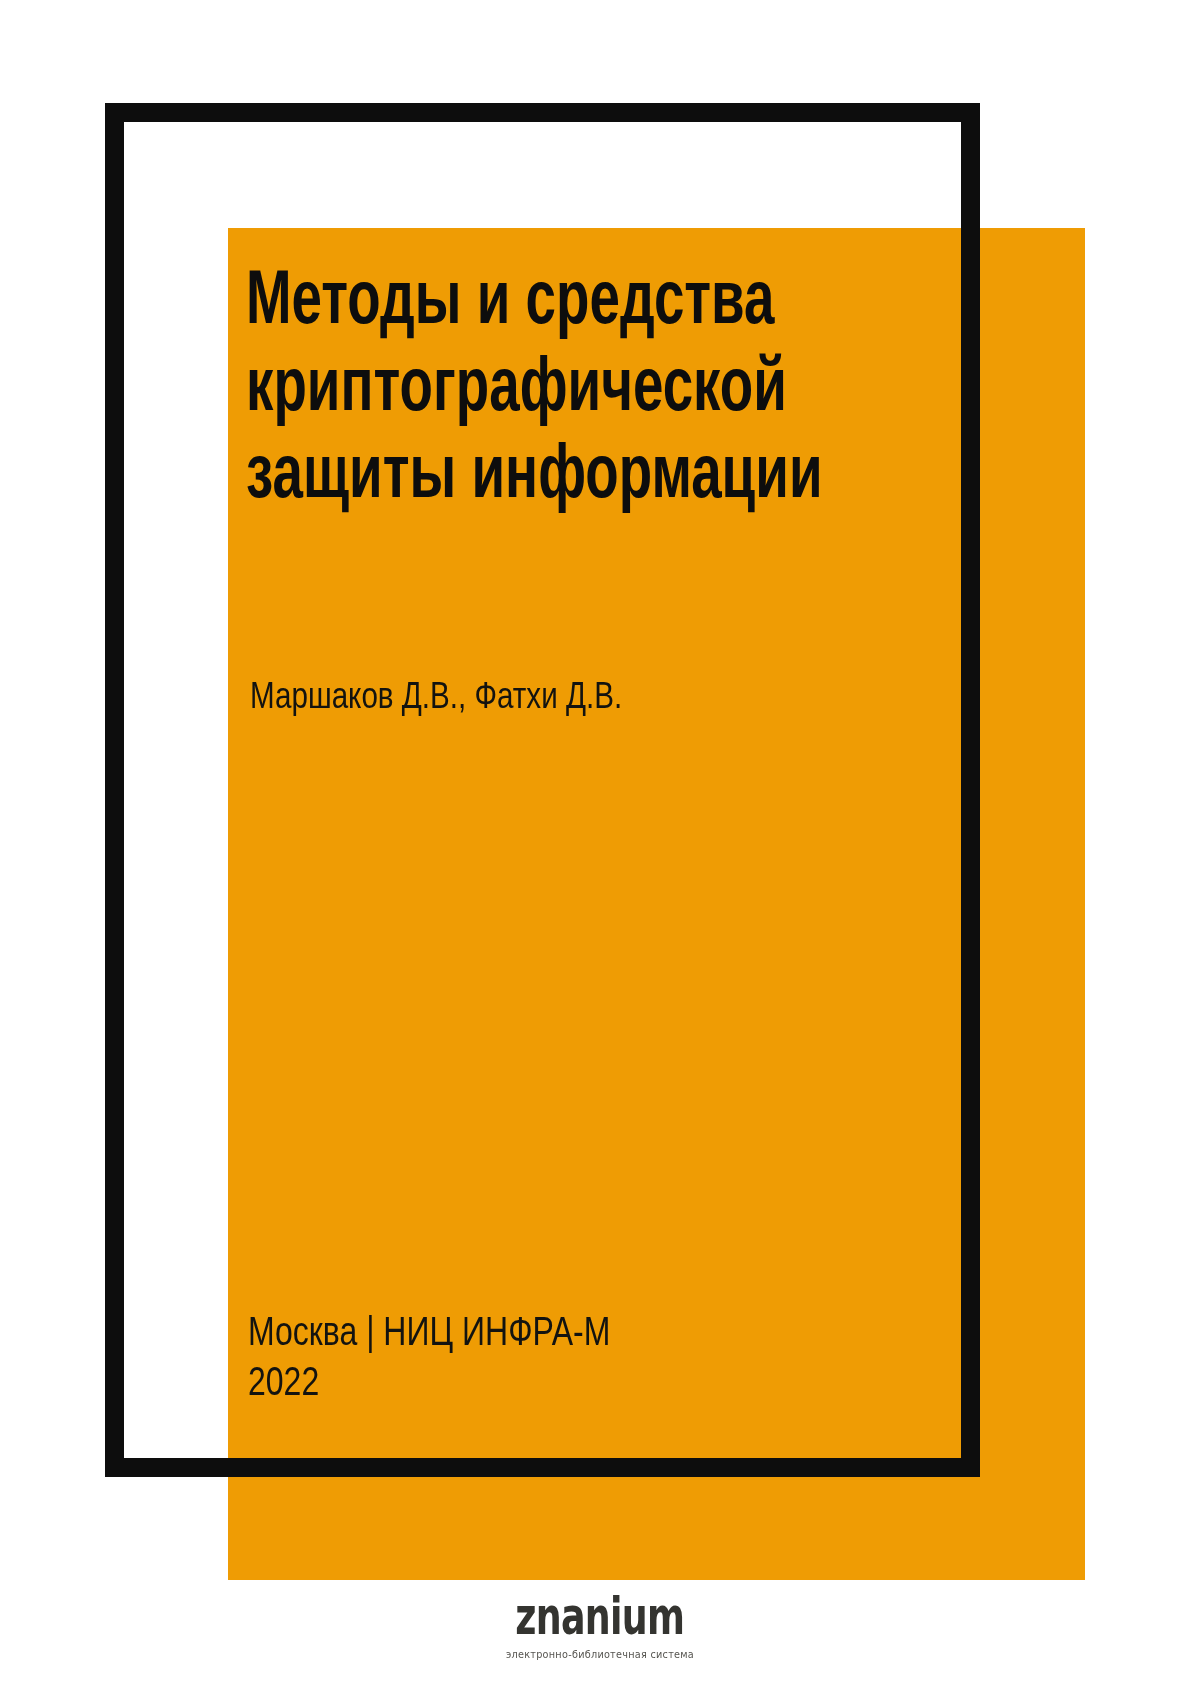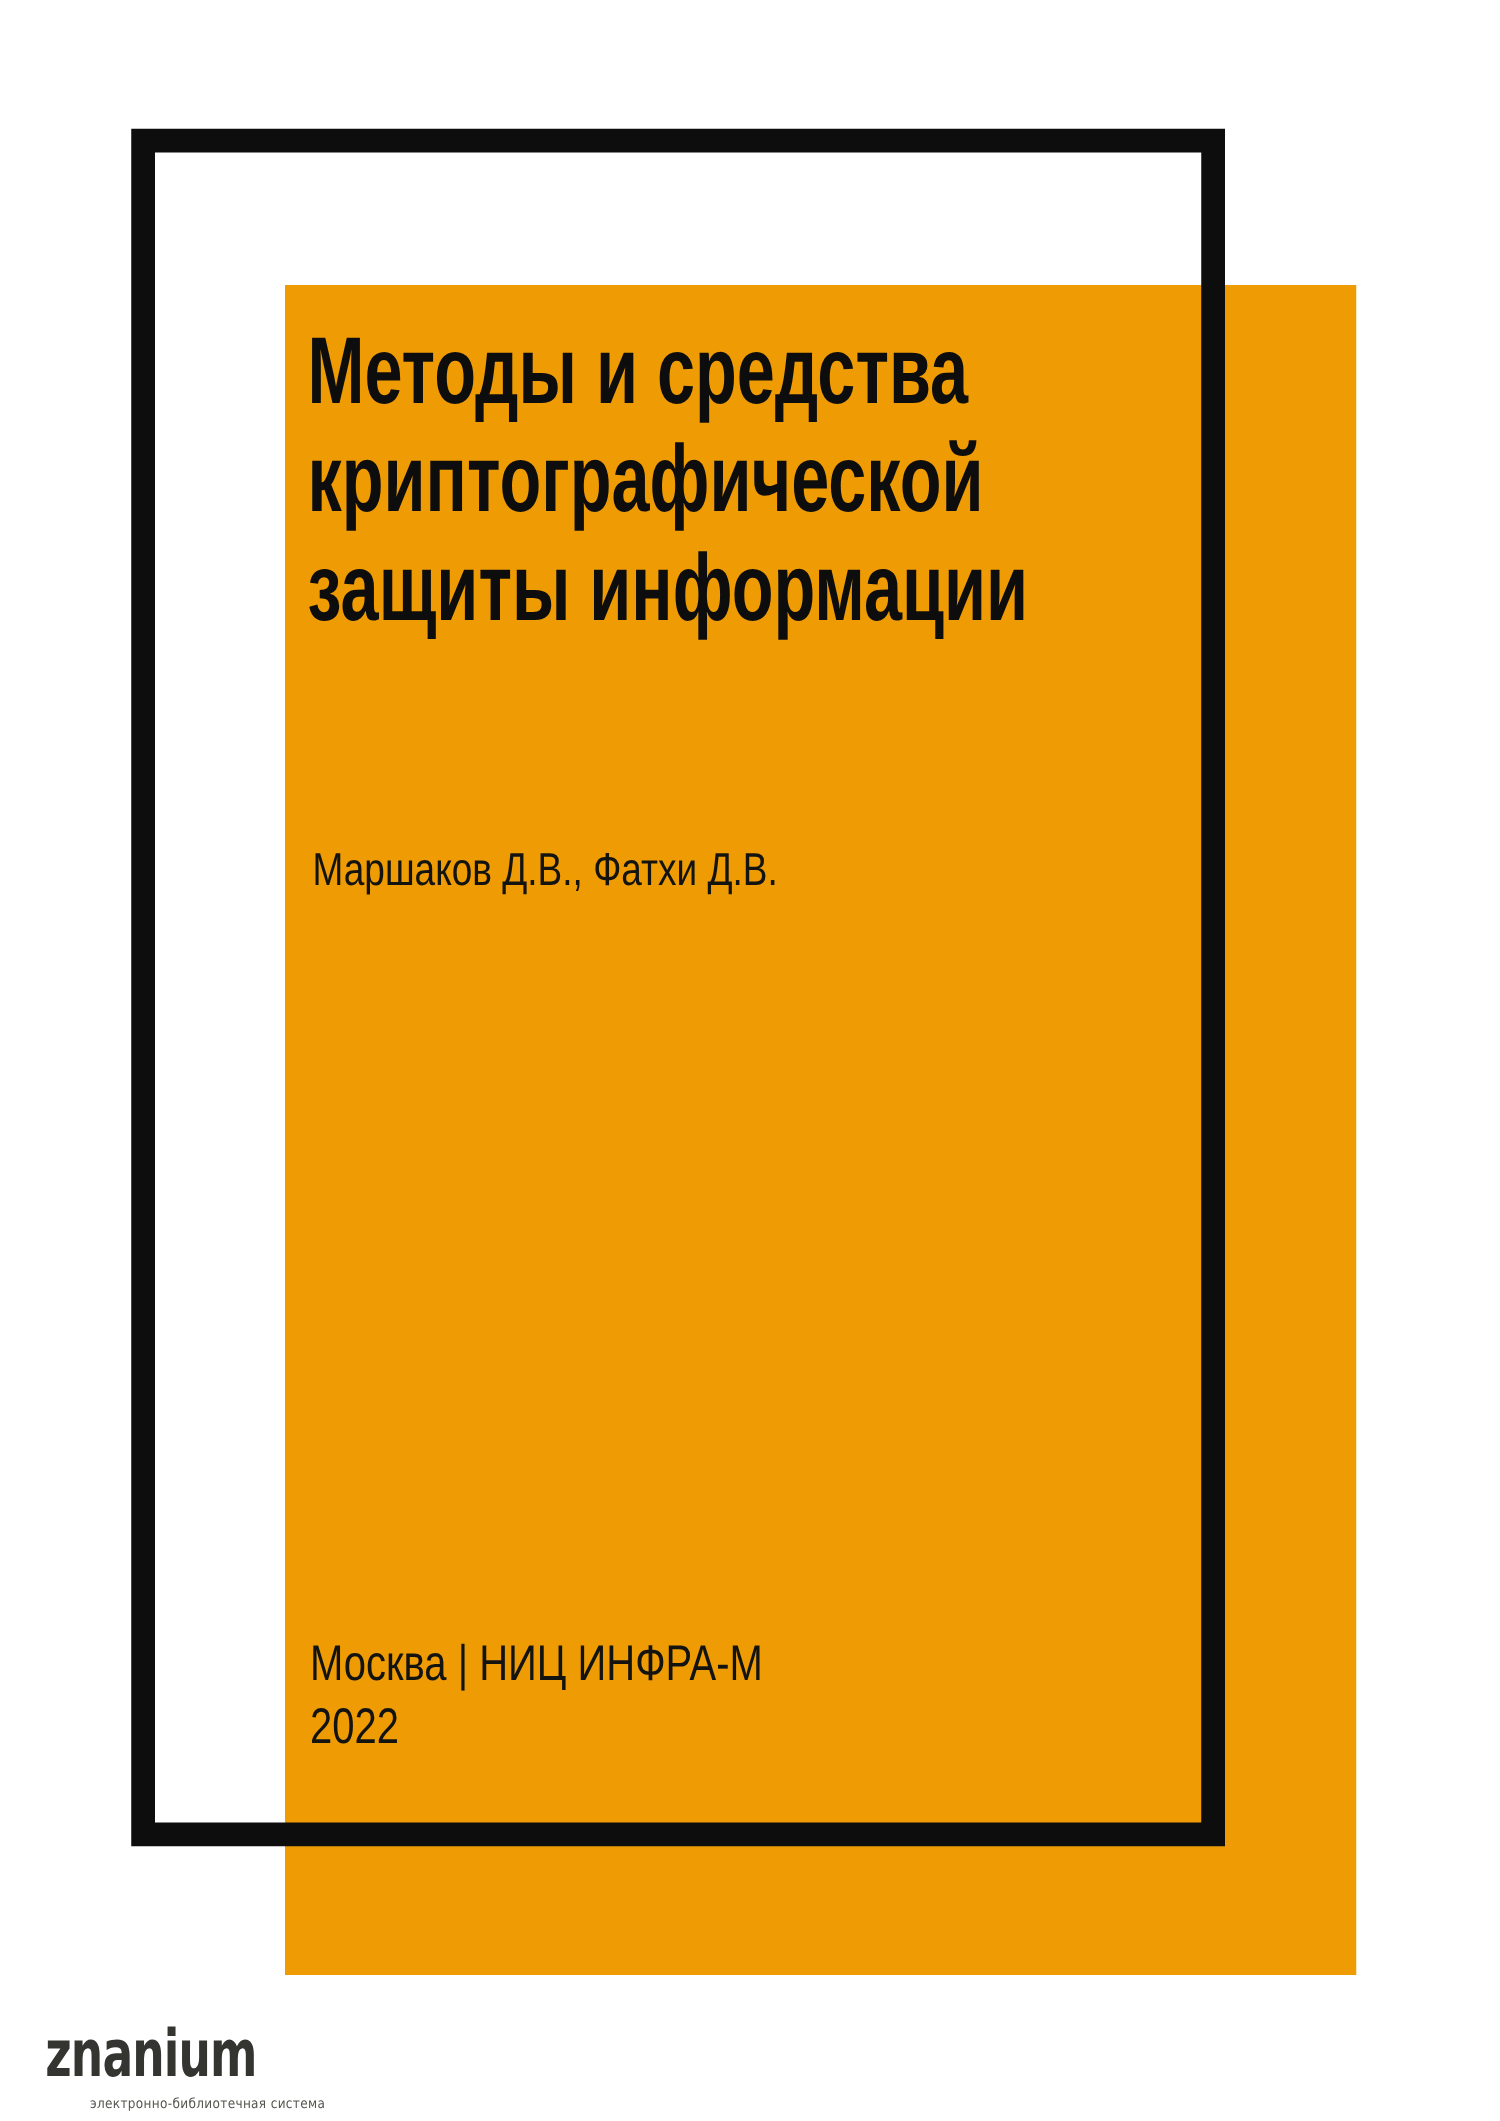--- a/index.html
+++ b/index.html
@@ -76,21 +76,21 @@
     transform: scaleX(0.8);
     transform-origin: 0 0;
   }
   
   .logo-block {
     position: absolute;
     left: 0;
     right: 0;
     top: 1586px;
     z-index: 2;
-    margin-top: 28px;
+    text-align: center;
   }
   .logo-wordmark {
     display: inline-block;
     font-family: "DejaVu Sans", sans-serif;
     font-weight: bold;
     font-size: 52px;
     line-height: 60px;
     color: #343430;
     letter-spacing: -1px;
     transform: scaleX(0.70);

